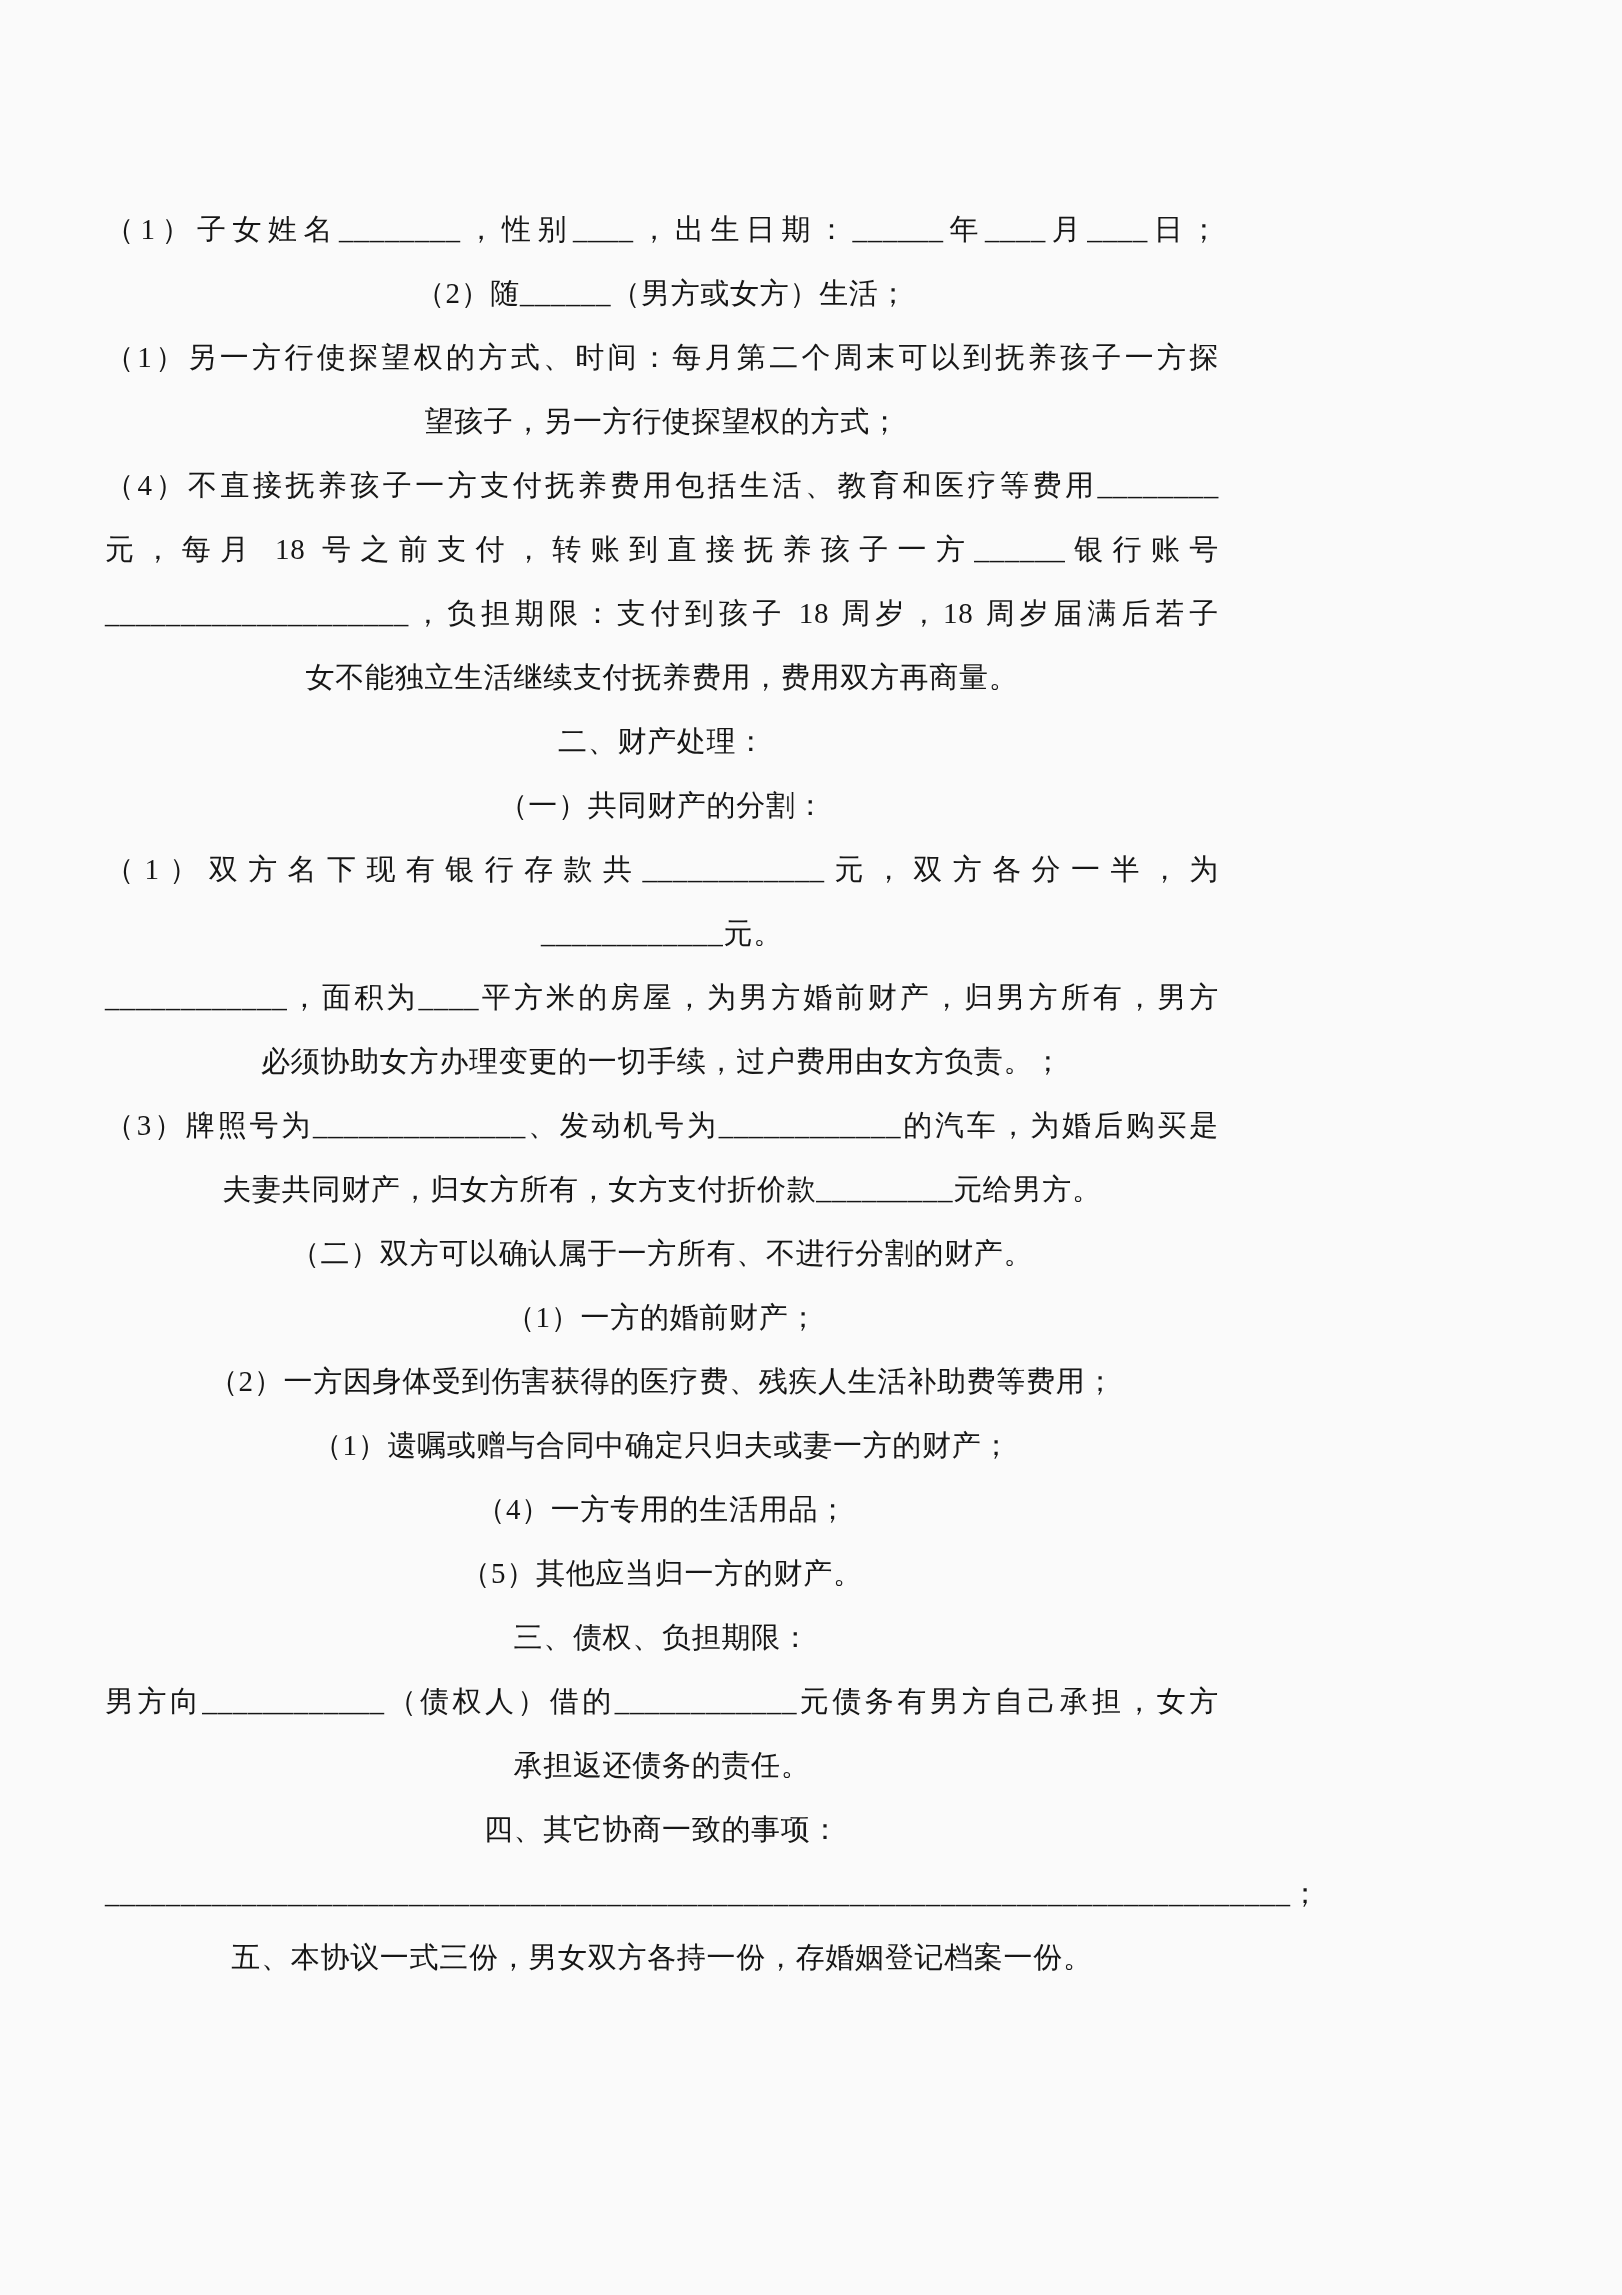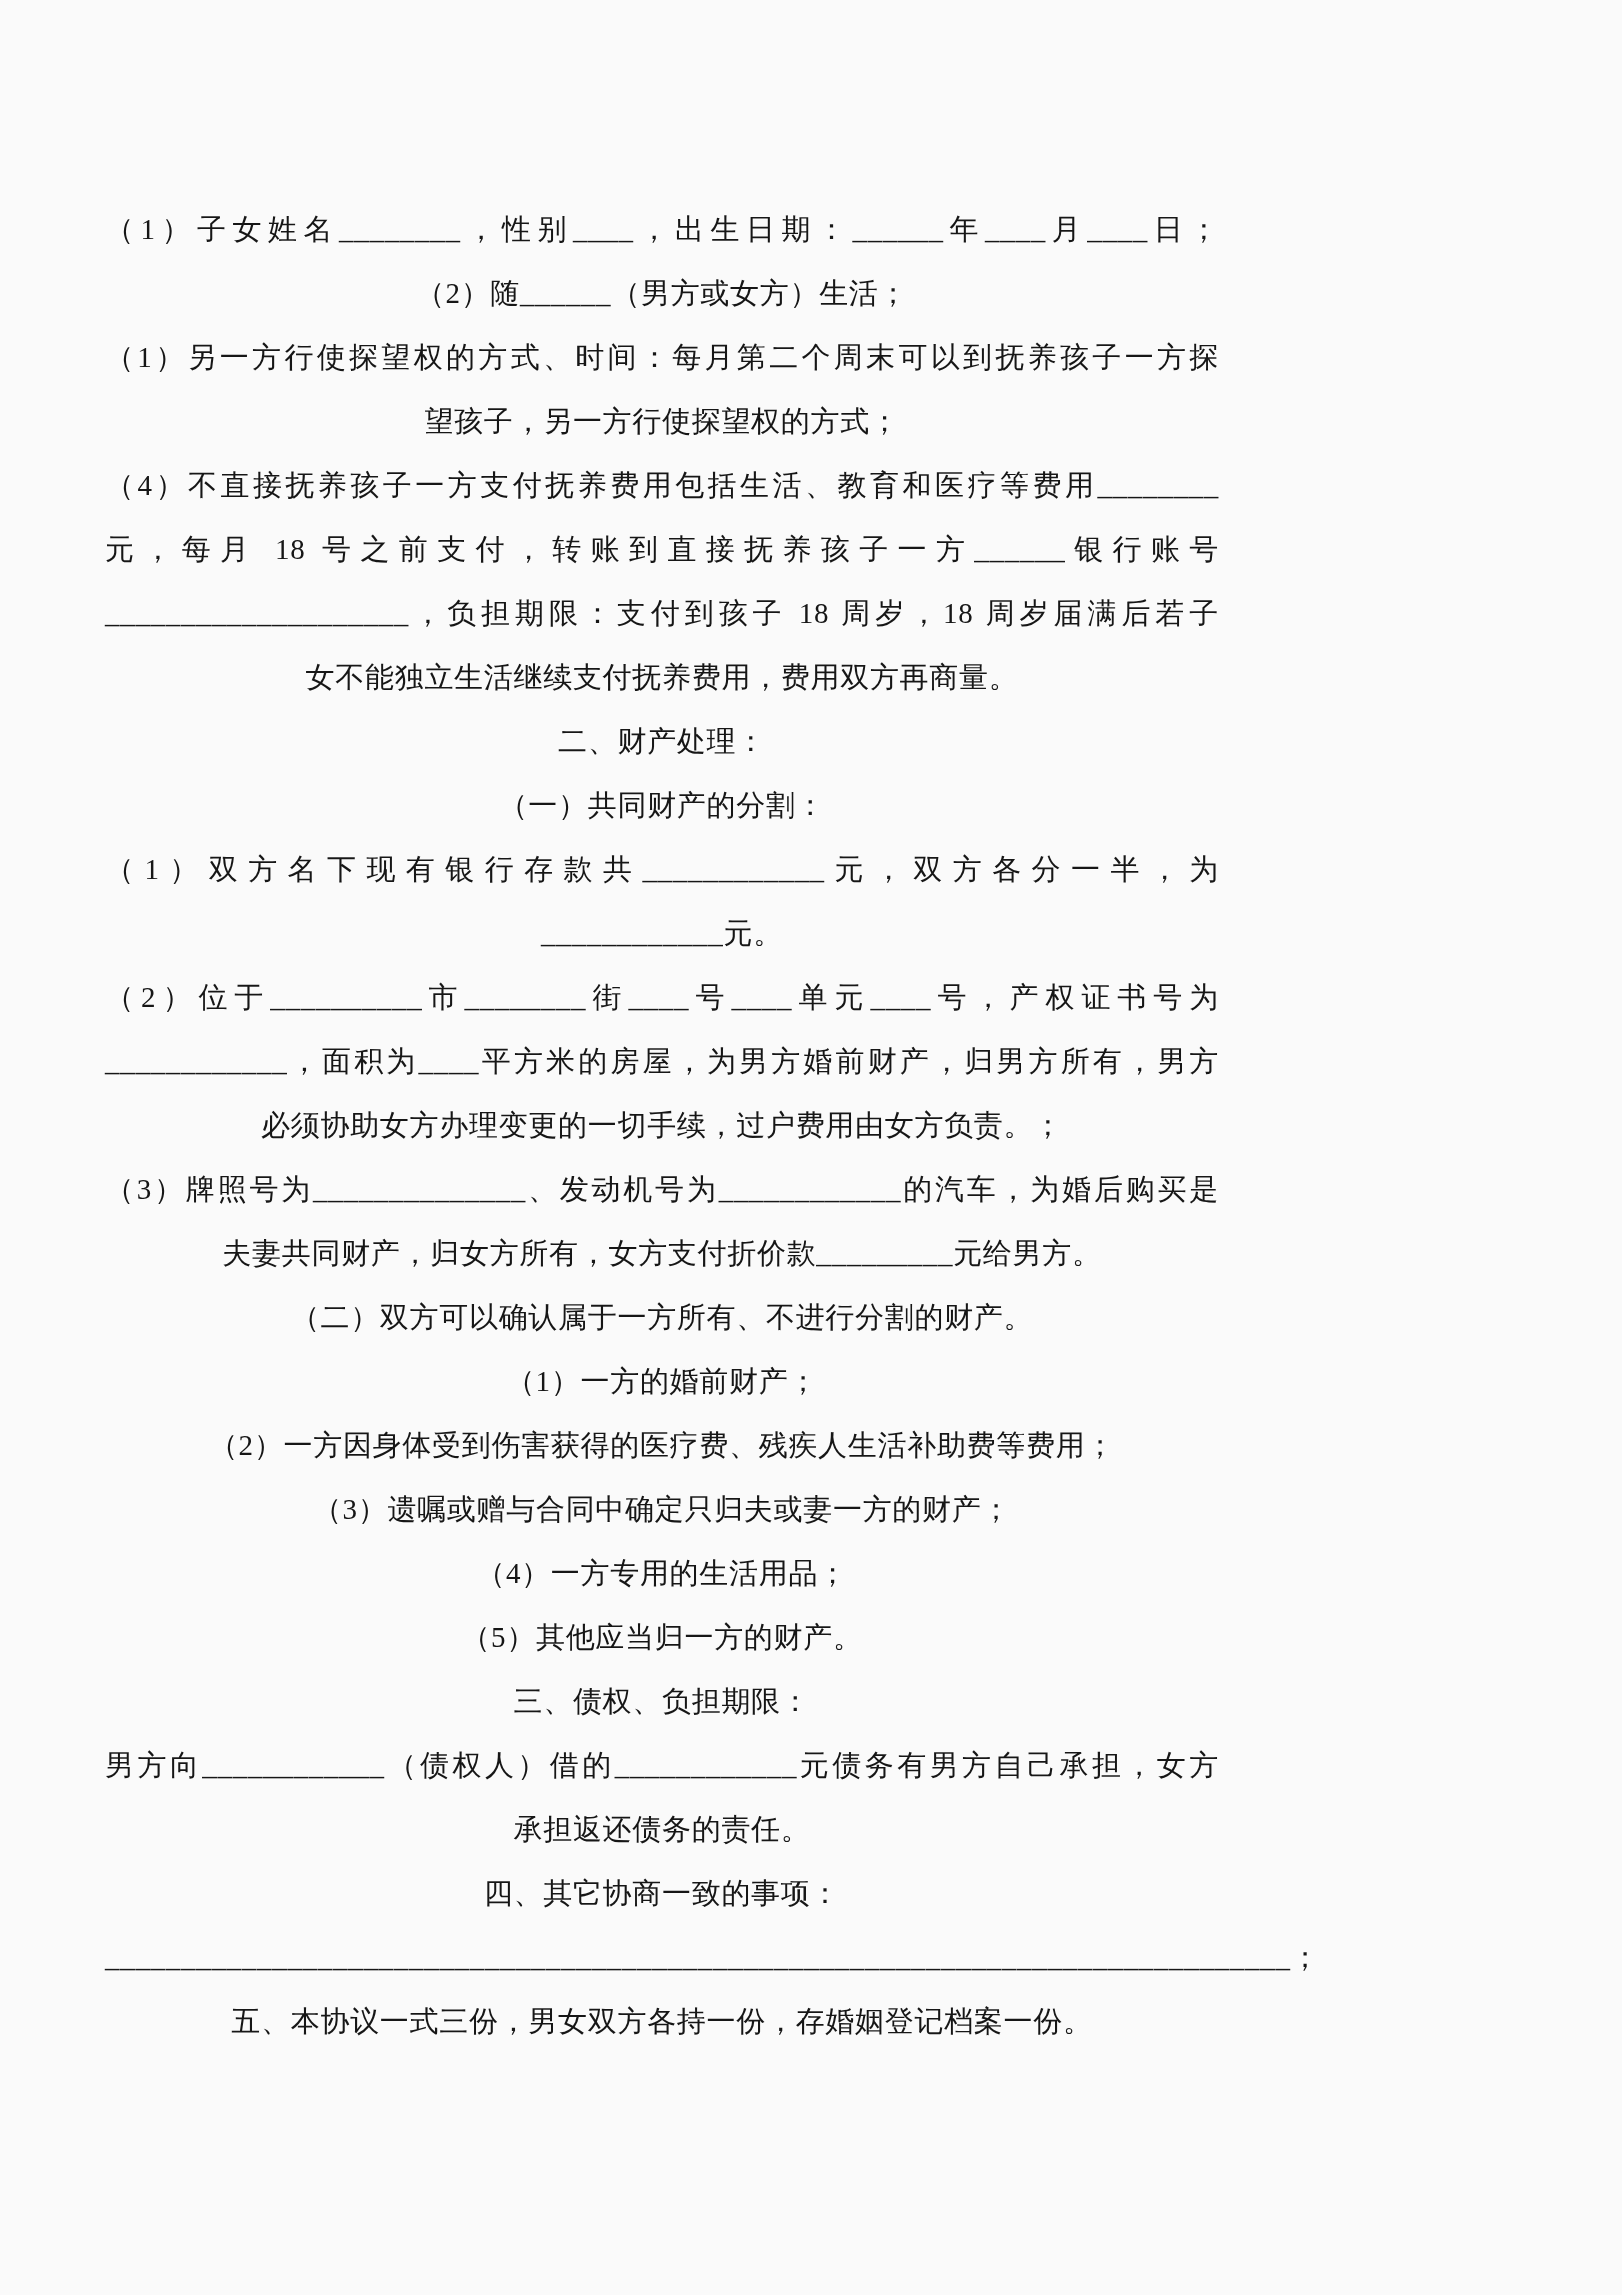--- a/index.html
+++ b/index.html
@@ -44,29 +44,28 @@
   <div class="line jl">（1）另一方行使探望权的方式、时间：每月第二个周末可以到抚养孩子一方探</div>
   <div class="line">望孩子，另一方行使探望权的方式；</div>
   <div class="line jl">（4）不直接抚养孩子一方支付抚养费用包括生活、教育和医疗等费用________</div>
   <div class="line jl">元，每月 18 号之前支付，转账到直接抚养孩子一方______银行账号</div>
   <div class="line jl">____________________，负担期限：支付到孩子 18 周岁，18 周岁届满后若子</div>
   <div class="line">女不能独立生活继续支付抚养费用，费用双方再商量。</div>
   <div class="line">二、财产处理：</div>
   <div class="line">（一）共同财产的分割：</div>
   <div class="line jl">（1）双方名下现有银行存款共____________元，双方各分一半，为</div>
   <div class="line">____________元。</div>
-  <div class="line jl">（2）位于__________市________街____号____单元____号，产权证书号为</div>
   <div class="line jl">____________，面积为____平方米的房屋，为男方婚前财产，归男方所有，男方</div>
   <div class="line">必须协助女方办理变更的一切手续，过户费用由女方负责。；</div>
   <div class="line jl">（3）牌照号为______________、发动机号为____________的汽车，为婚后购买是</div>
   <div class="line">夫妻共同财产，归女方所有，女方支付折价款_________元给男方。</div>
   <div class="line">（二）双方可以确认属于一方所有、不进行分割的财产。</div>
   <div class="line">（1）一方的婚前财产；</div>
   <div class="line">（2）一方因身体受到伤害获得的医疗费、残疾人生活补助费等费用；</div>
-  <div class="line">（3）遗嘱或赠与合同中确定只归夫或妻一方的财产；</div>
+  <div class="line">（1）遗嘱或赠与合同中确定只归夫或妻一方的财产；</div>
   <div class="line">（4）一方专用的生活用品；</div>
   <div class="line">（5）其他应当归一方的财产。</div>
   <div class="line">三、债权、负担期限：</div>
   <div class="line jl">男方向____________（债权人）借的____________元债务有男方自己承担，女方</div>
   <div class="line">承担返还债务的责任。</div>
   <div class="line">四、其它协商一致的事项：</div>
   <div class="line">______________________________________________________________________________；</div>
   <div class="line">五、本协议一式三份，男女双方各持一份，存婚姻登记档案一份。</div>
 </div>
 

